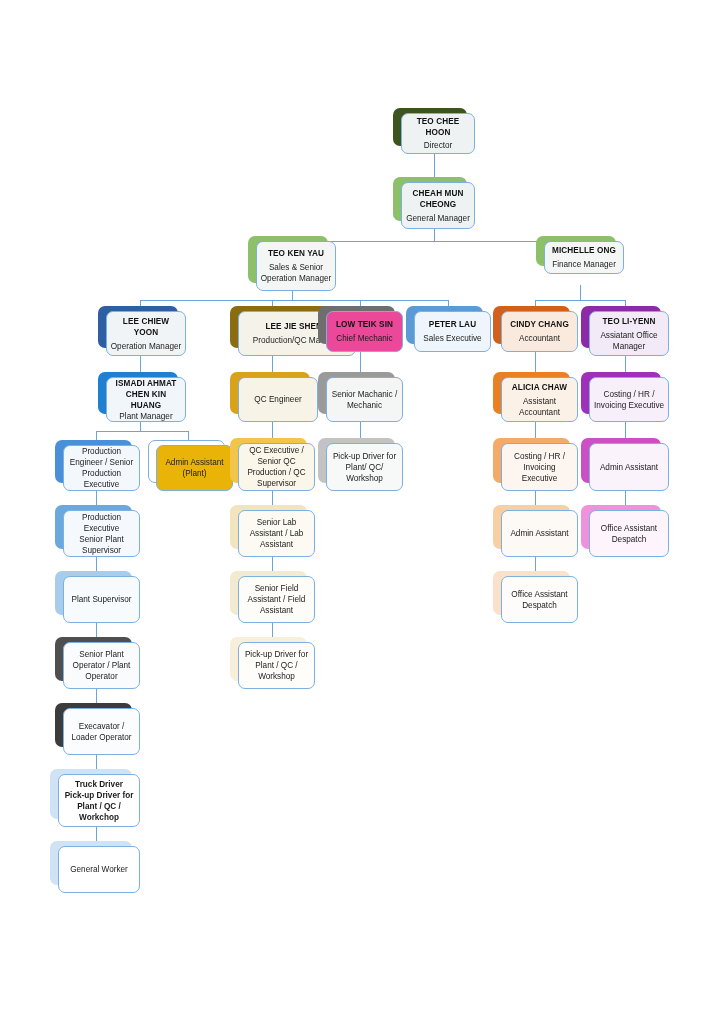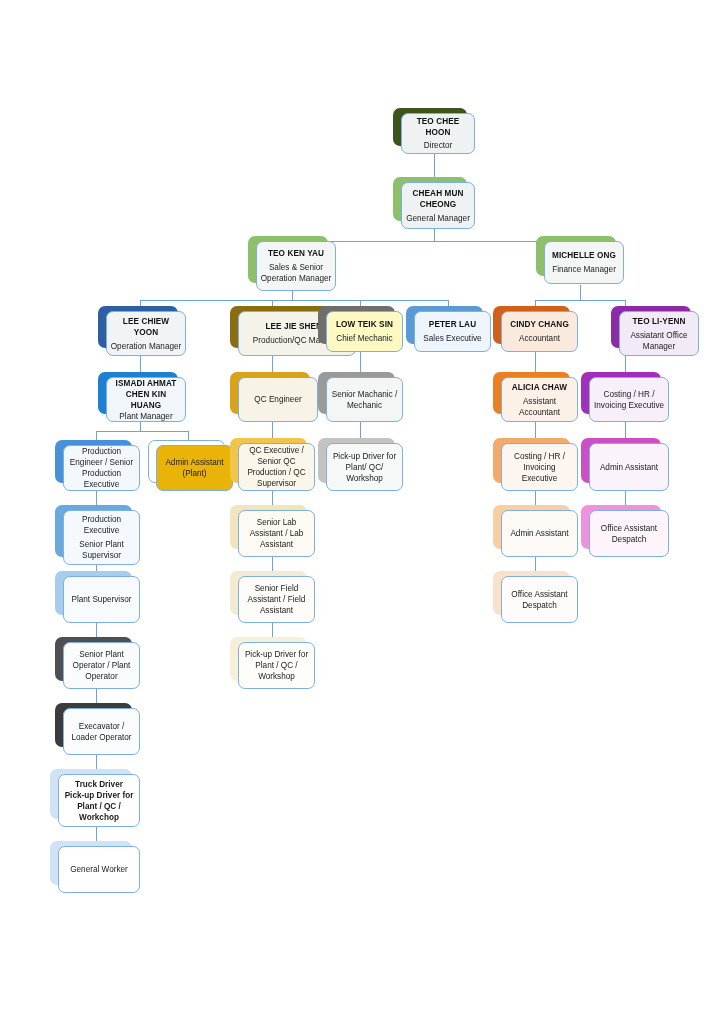--- a/index.html
+++ b/index.html
@@ -121,21 +121,21 @@
 
   <div class="node" style="left:248px;top:236px;width:88px;height:55px;">
     <div class="shadow" style="background:#8cc06a;"></div>
     <div class="card" style="background:#f4f6f6;">
       <div class="nm">TEO KEN YAU</div>
       <div class="gap"></div>
       <div class="ti">Sales &amp; Senior Operation Manager</div>
     </div>
   </div>
 
-  <div class="node" style="left:536px;top:236px;width:88px;height:48px;">
+  <div class="node" style="left:536px;top:236px;width:88px;height:38px;">
     <div class="shadow" style="background:#8cc06a;"></div>
     <div class="card" style="background:#f4f6f6;">
       <div class="nm">MICHELLE ONG</div>
       <div class="gap"></div>
       <div class="ti">Finance Manager</div>
     </div>
   </div>
 
   <div class="node" style="left:98px;top:306px;width:88px;height:50px;">
     <div class="shadow" style="background:#2e5fa3;"></div>
@@ -150,21 +150,21 @@
     <div class="shadow" style="background:#8a6d10;"></div>
     <div class="card" style="background:#f5f2ea;">
       <div class="nm">LEE JIE SHENG</div>
       <div class="gap"></div>
       <div class="ti">Production/QC Manager</div>
     </div>
   </div>
 
   <div class="node" style="left:318px;top:306px;width:85px;height:46px;">
     <div class="shadow" style="background:#6e6e6e;"></div>
-    <div class="card" style="background:#fef9c3;">
+    <div class="card" style="background:#ec4899;">
       <div class="nm">LOW TEIK SIN</div>
       <div class="gap"></div>
       <div class="ti">Chief Mechanic</div>
     </div>
   </div>
 
   <div class="node" style="left:406px;top:306px;width:85px;height:46px;">
     <div class="shadow" style="background:#5b9bd5;"></div>
     <div class="card" style="background:#eef5fc;">
       <div class="nm">PETER LAU</div>
@@ -175,21 +175,21 @@
 
   <div class="node" style="left:493px;top:306px;width:85px;height:46px;">
     <div class="shadow" style="background:#d2601a;"></div>
     <div class="card" style="background:#faeade;">
       <div class="nm">CINDY CHANG</div>
       <div class="gap"></div>
       <div class="ti">Accountant</div>
     </div>
   </div>
 
-  <div class="node" style="left:611px;top:306px;width:88px;height:50px;">
+  <div class="node" style="left:581px;top:306px;width:88px;height:50px;">
     <div class="shadow" style="background:#8e2aa8;"></div>
     <div class="card" style="background:#f3eaf8;">
       <div class="nm">TEO LI-YENN</div>
       <div class="gap"></div>
       <div class="ti">Assiatant Office Manager</div>
     </div>
   </div>
 
   <div class="node" style="left:98px;top:372px;width:88px;height:50px;">
     <div class="shadow" style="background:#1f7fd0;"></div>
@@ -265,21 +265,21 @@
     </div>
   </div>
 
   <div class="node" style="left:581px;top:438px;width:88px;height:53px;">
     <div class="shadow" style="background:#cc4fc6;"></div>
     <div class="card" style="background:#faf3fb;">
       <div class="ti">Admin Assistant</div>
     </div>
   </div>
 
-  <div class="node" style="left:55px;top:505px;width:85px;height:60px;">
+  <div class="node" style="left:55px;top:505px;width:85px;height:52px;">
     <div class="shadow" style="background:#6aa8dd;"></div>
     <div class="card" style="background:#f5f9fd;">
       <div class="ti">Production Executive</div>
       <div class="gap"></div>
       <div class="ti">Senior Plant Supervisor</div>
     </div>
   </div>
 
   <div class="node" style="left:230px;top:505px;width:85px;height:52px;">
     <div class="shadow" style="background:#f2e4bd;"></div>

